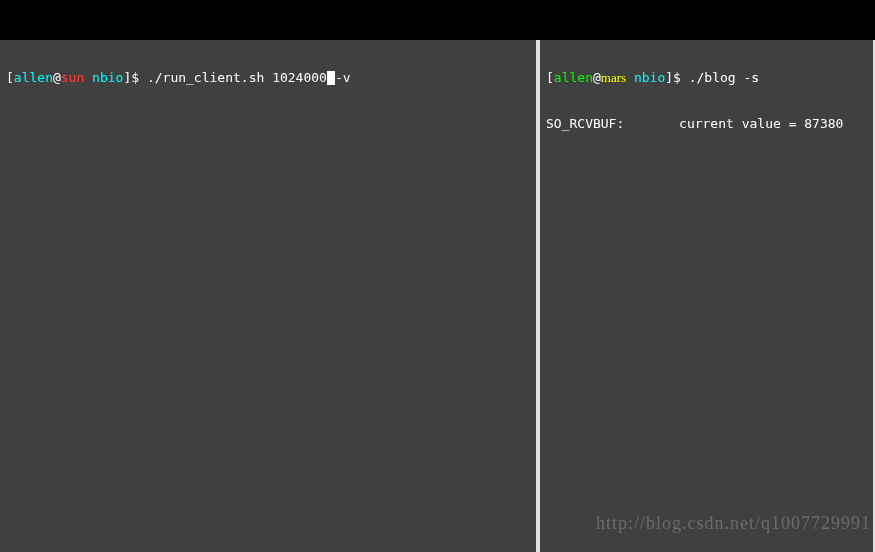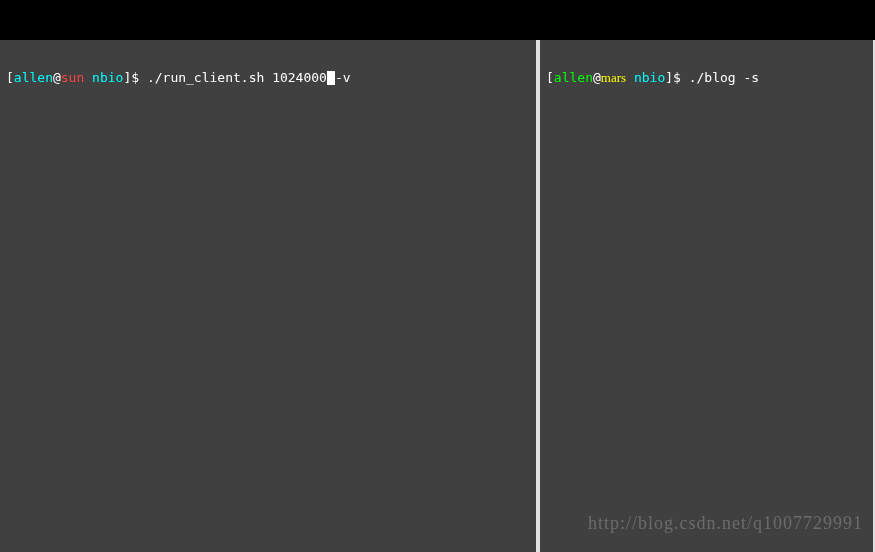--- a/index.html
+++ b/index.html
@@ -55,33 +55,34 @@
       background: #fff;
       color: #000;
       width: 8px;
       height: 14px;
       vertical-align: text-bottom;
     }
     .output { color: #fff; }
     .watermark {
       position: absolute;
       bottom: 18px;
-      right: 12px;
+      right: 4px;
       color: rgba(180, 180, 180, 0.38);
       font-family: 'SimSun', serif;
       font-size: 18px;
       letter-spacing: 1px;
       pointer-events: none;
     }
   </style>
 </head>
 <body>
 
 <div class="container">
   <div class="pane pane-left">
     <span class="line"><span class="bracket">[</span><span class="user-cyan">allen</span><span class="at">@</span><span class="host-red">sun</span><span class="dir"> nbio</span><span class="bracket">]</span><span class="dollar">$ </span><span class="cmd">./run_client.sh 1024000</span><span class="cursor"></span><span class="cmd">-v</span></span>
   </div>
   <div class="pane pane-right">
     <span class="line"><span class="bracket">[</span><span class="user-green">allen</span><span class="at">@</span><span class="host-yellow">mars</span><span class="dir"> nbio</span><span class="bracket">]</span><span class="dollar">$ </span><span class="cmd">./blog -s</span></span>
+    <span class="line output">SO_RCVBUF:       current value = 87380</span>
   </div>
 </div>
 
 <div class="watermark">http://blog.csdn.net/q1007729991</div>
 
 </body></html>

